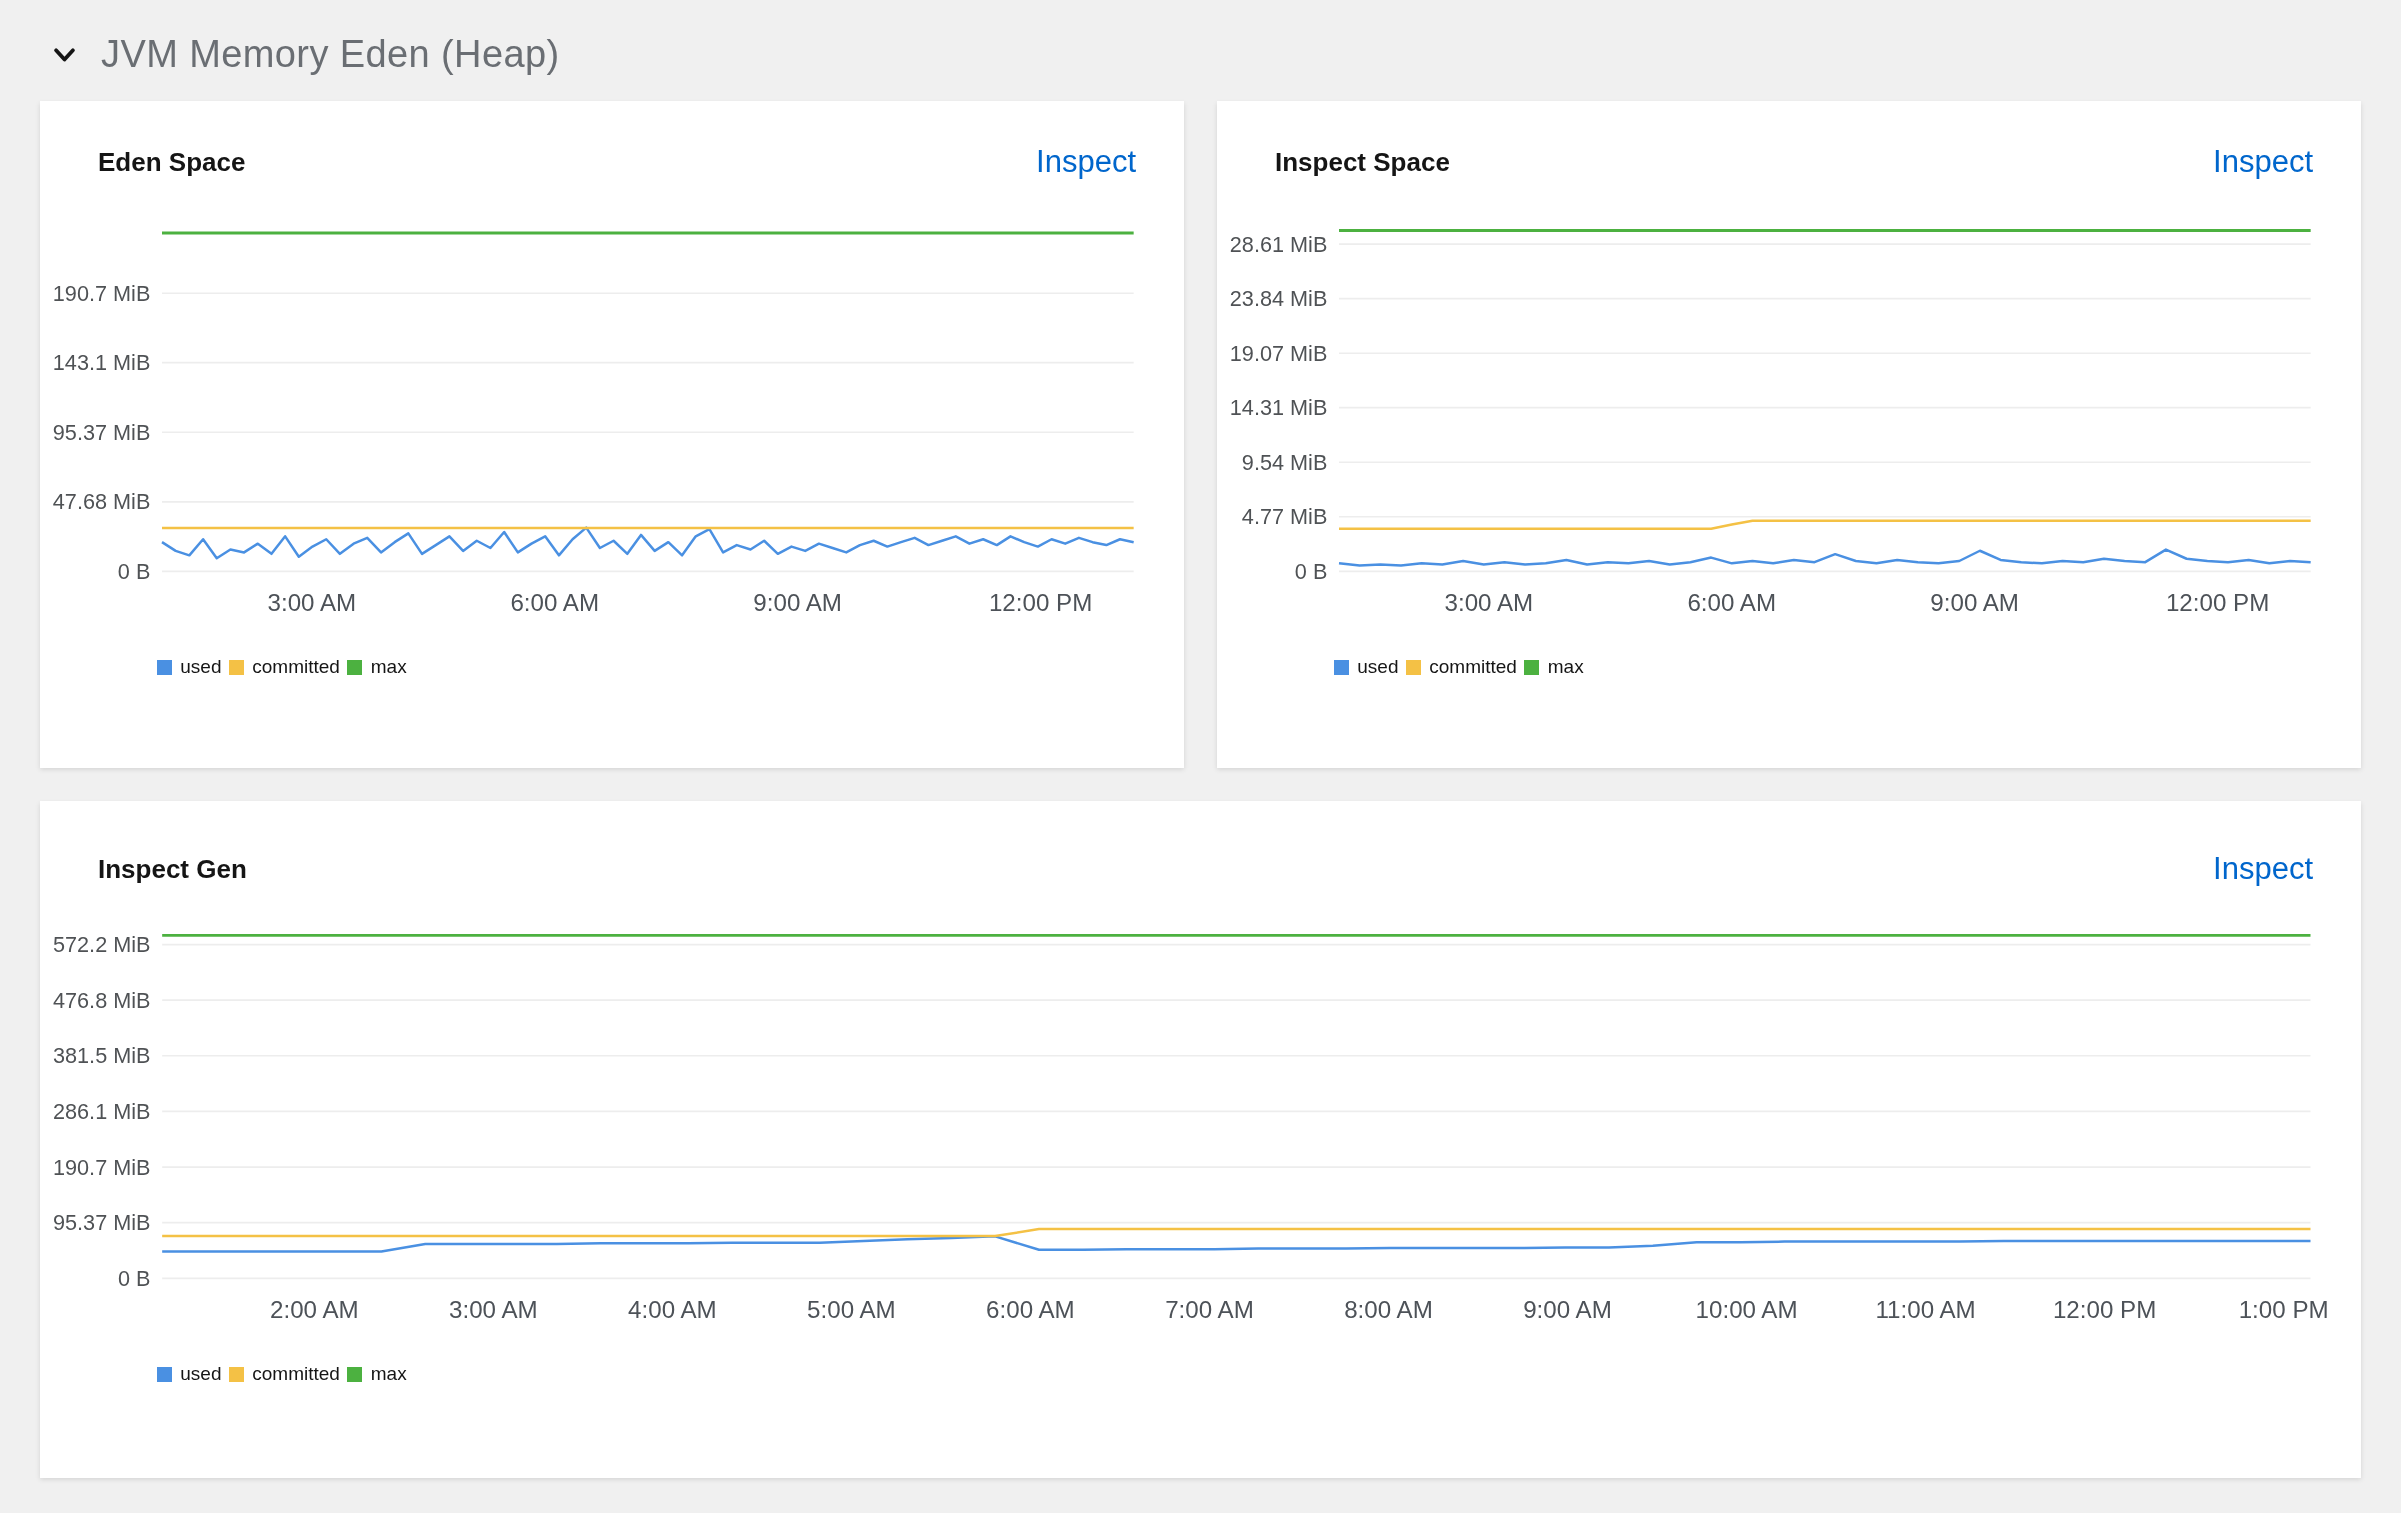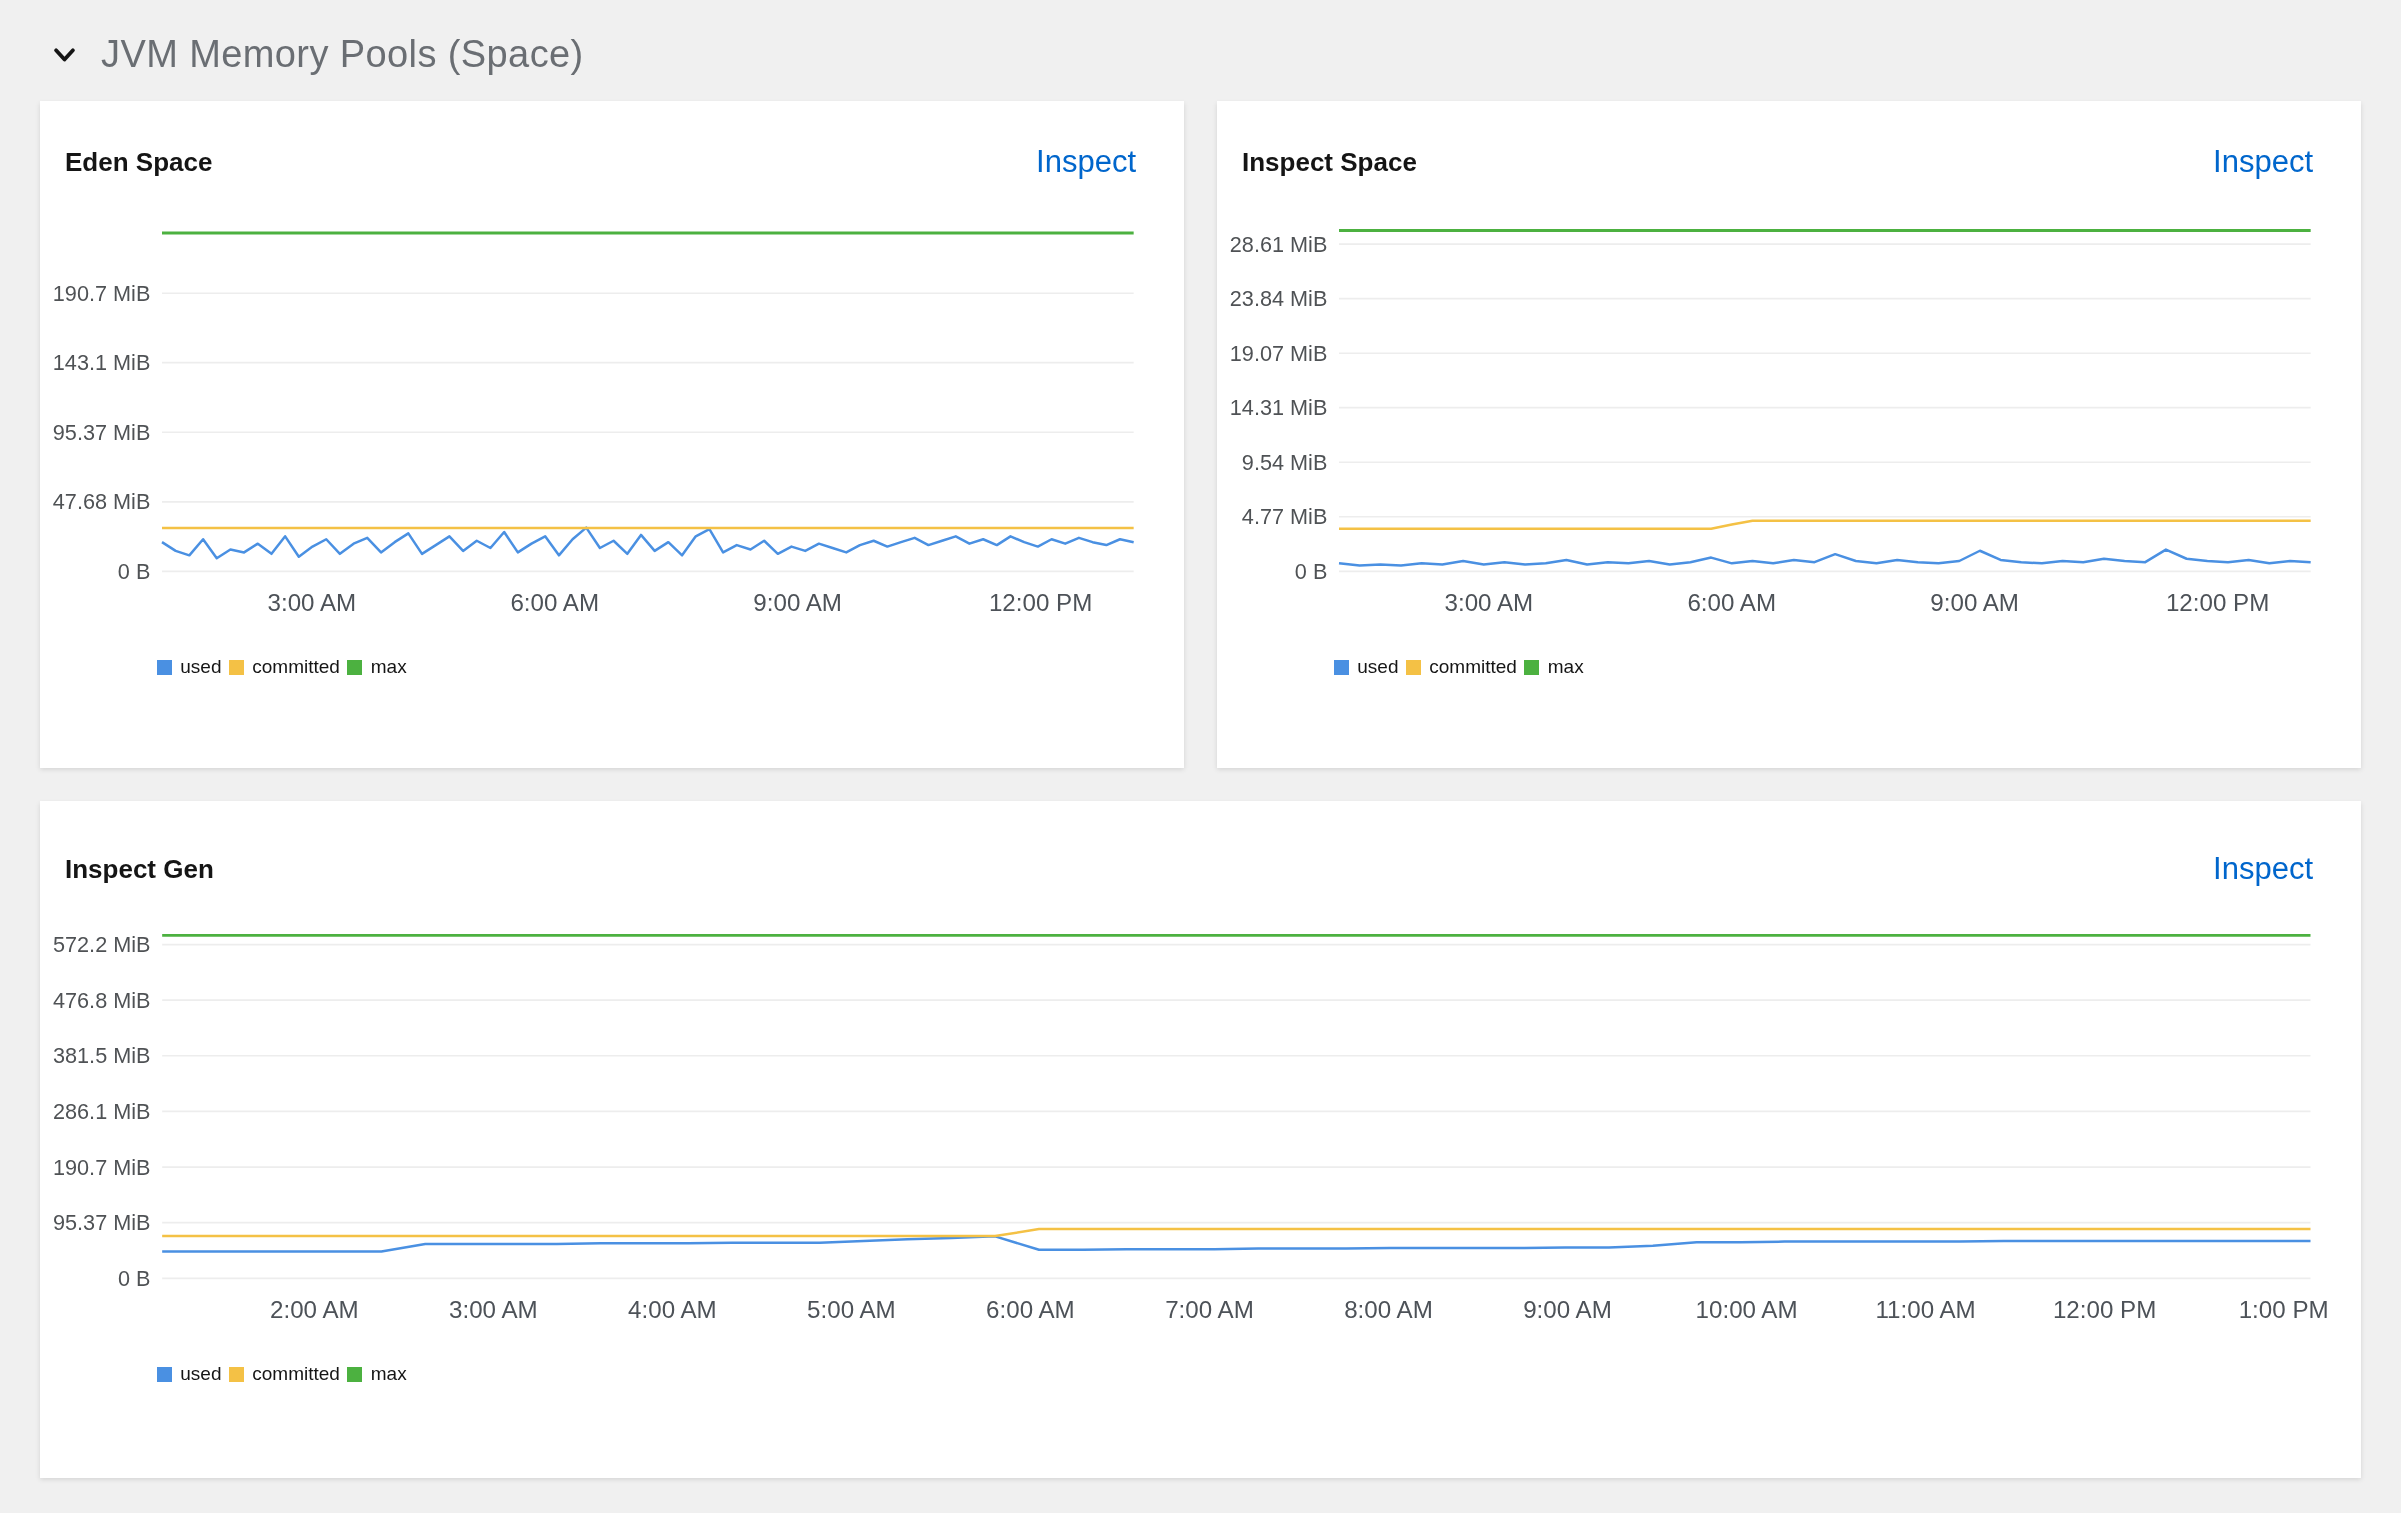--- a/index.html
+++ b/index.html
@@ -43,21 +43,21 @@
   .panel.wide {
     margin: 33px 40px 20px 40px;
     height: 677px;
     padding-top: 50px;
     flex: none;
   }
   .panel-head {
     display: flex;
     justify-content: space-between;
     align-items: center;
-    padding: 0 48px 0 25px;
+    padding: 0 48px 0 58px;
   }
   .panel-title {
     font-size: 26px;
     font-weight: 700;
     color: #151515;
   }
   .inspect-link {
     font-size: 31px;
     color: #0066cc;
     text-decoration: none;
@@ -88,21 +88,21 @@
 </style>
 </head>
 <body>
 
 <div class="section-header">
   <button class="chevron-btn">
     <svg width="27" height="27" viewBox="0 0 32 32">
       <polyline points="6,11 16,22 26,11" fill="none" stroke="#151515" stroke-width="4.5" stroke-linecap="round" stroke-linejoin="round"></polyline>
     </svg>
   </button>
-  <h1 class="section-title">JVM Memory Pools (Space)</h1>
+  <h1 class="section-title">JVM Memory Eden (Heap)</h1>
 </div>
 
 <div class="panel-row">
   <div class="panel">
     <div class="panel-head">
       <div class="panel-title">Eden Space</div>
       <a href="#" class="inspect-link">Inspect</a>
     </div>
     <div class="chart"><svg width="1144" height="425" viewBox="0 0 1372 510">
           <line x1="146" x2="1312" y1="436.0" y2="436.0" stroke="#ededed" stroke-width="2"></line>

